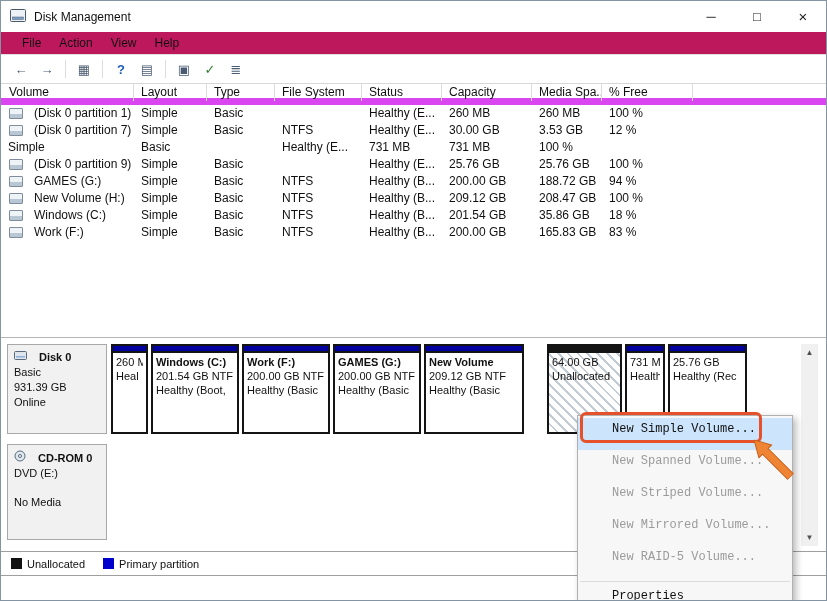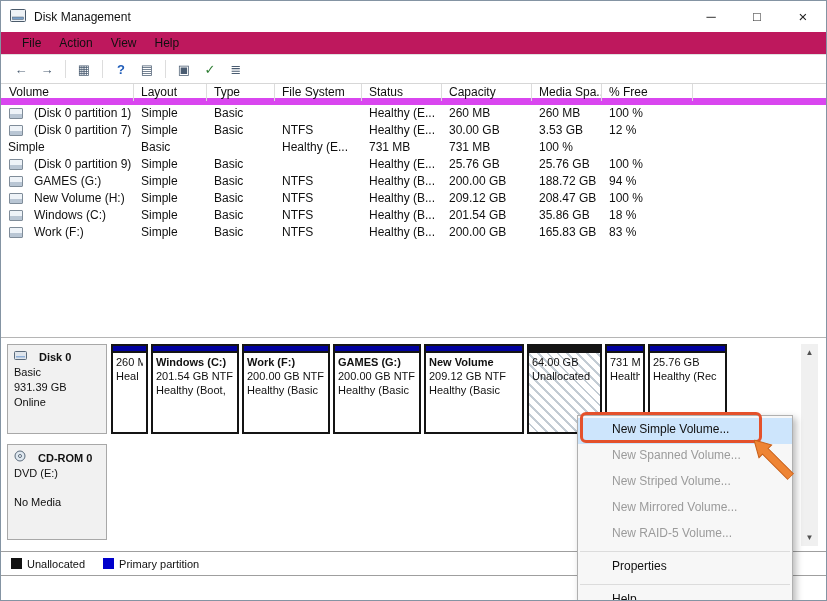--- a/index.html
+++ b/index.html
@@ -51,21 +51,21 @@
   .row-disk { height:90px; }
   .row-cd { height:96px; }
   .dlabel { flex:0 0 100px; background:#f1f1f1; border:1px solid #a8a8a8;
     padding:5px 6px; font-size:11px; line-height:15px; }
   .dtitle { display:flex; align-items:center; gap:12px; font-weight:bold; font-size:11px; }
   .dline.nm { margin-top:14px; }
   .parts { flex:1; display:flex; gap:3px; margin-left:4px; }
   .pblock { flex:0 0 auto; border:2px solid #141414; background:#fff;
     display:flex; flex-direction:column; overflow:hidden; }
   .pbar { height:7px; background:#00009f; border-bottom:2px solid #141414; flex:0 0 auto; }
-  .pblock.unalloc { background:repeating-linear-gradient(45deg,#ffffff 0 5px,#c3ccd4 5px 7px); }
+  .pblock.unalloc { background:repeating-linear-gradient(45deg,#ffffff 0 5px,#c3ccd4 5px 7px);margin-left:20px; }
   .pblock.unalloc .pbar { background:#141414; }
   .pbody { padding:2px 3px; font-size:11px; line-height:14px; overflow:hidden; }
   .pline { white-space:nowrap; overflow:hidden; }
   .pline.bold { font-weight:bold; }
   
   .legend { position:absolute; left:0; right:0; top:213px; height:25px;
     border-top:1px solid #9f9f9f; border-bottom:1px solid #9f9f9f;
     display:flex; align-items:center; gap:18px; padding-left:10px;
     font-size:11px; background:#fff; }
   .litem { display:flex; align-items:center; }
@@ -75,21 +75,21 @@
   
   .vscroll { position:absolute; right:8px; top:6px; width:17px; height:202px; background:#f0f0f0; }
   .sarr { position:absolute; left:0; width:17px; height:17px; text-align:center; line-height:17px;
     font-size:8px; color:#505050; background:#f0f0f0; }
   .sarr.up { top:0; }
   .sarr.down { bottom:0; }
   
   .cmenu { position:absolute; left:576px; top:414px; width:216px; z-index:40;
     background:#f7f7f7; border:1px solid #b0b0b0; padding:2px 0;
     box-shadow:3px 3px 7px rgba(0,0,0,.28); font-size:12px; }
-  .citem { height:26px; line-height:22px; padding-left:34px; white-space:nowrap; }
+  .citem { height:32px; line-height:22px; padding-left:34px; white-space:nowrap;font-family:Liberation Mono, monospace; }
   .citem.dis { color:#9b9b9b; }
   .citem.hl { background:#cde5fc; }
   .csep { height:1px; background:#dcdcdc; margin:3px 2px; }
   
   .annot-rect { position:absolute; left:579px; top:411px; width:182px; height:31px;
     border:3px solid #e4512b; border-radius:6px; z-index:50; pointer-events:none; }
   .annot-arrow { position:absolute; left:753px; top:429px; z-index:55;
     transform:rotate(45deg); transform-origin:0 10px; pointer-events:none; }
 </style>
 </head>

